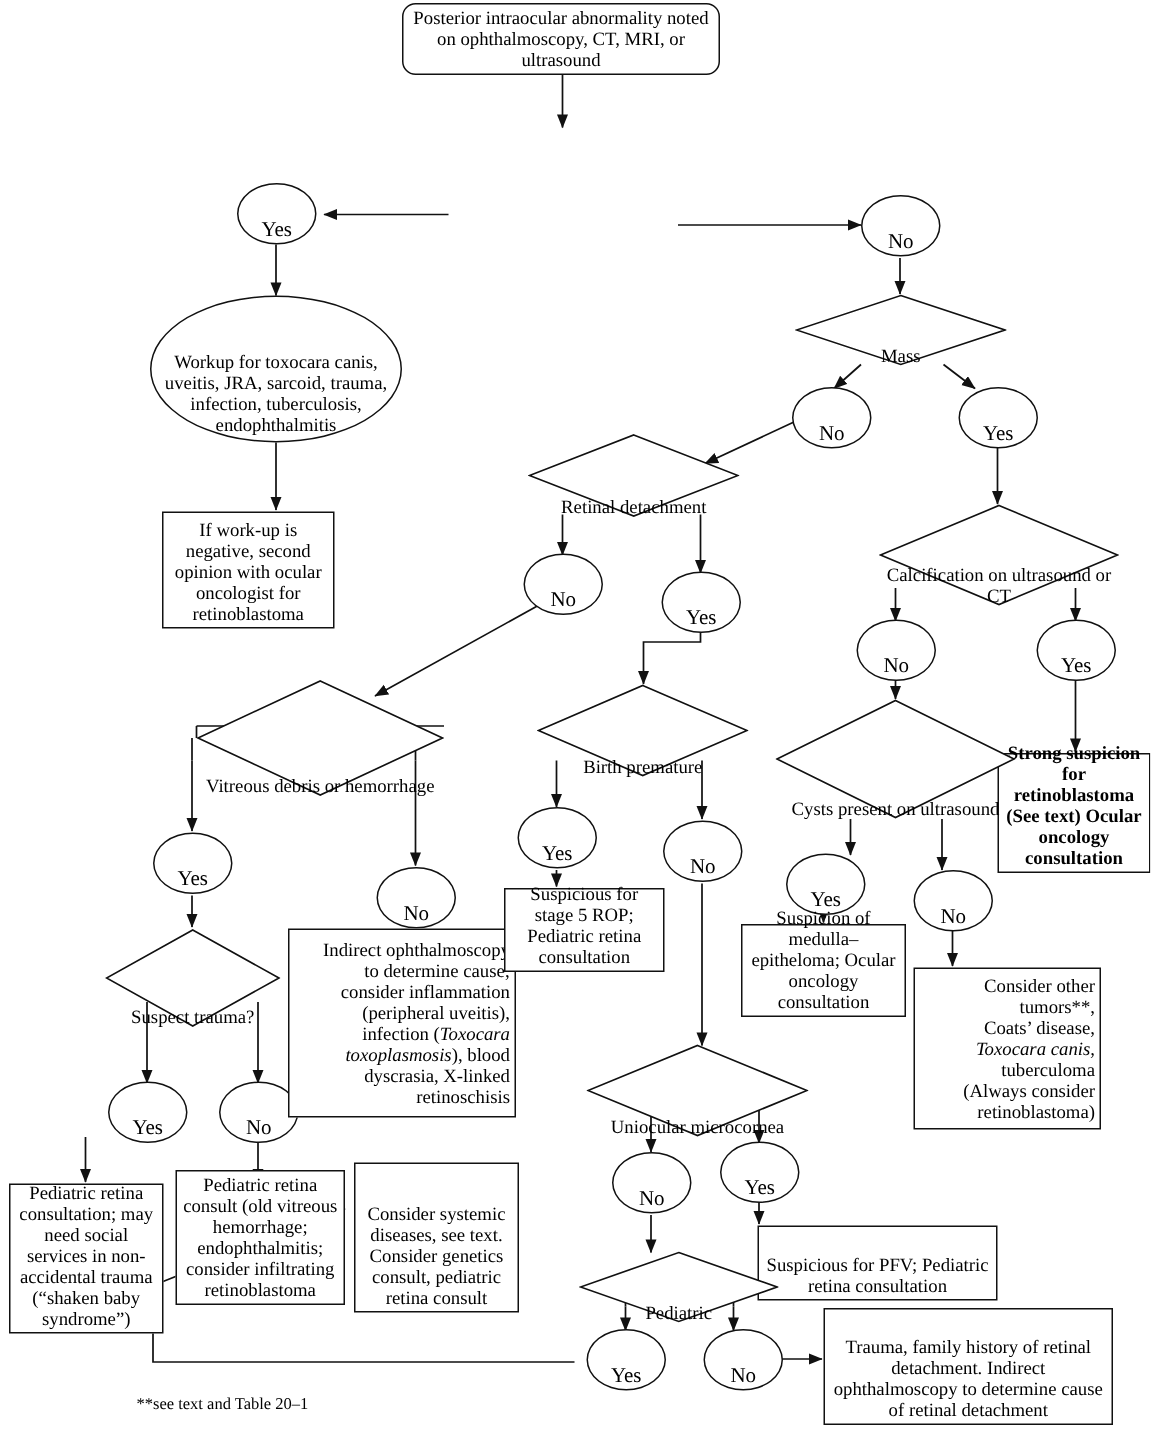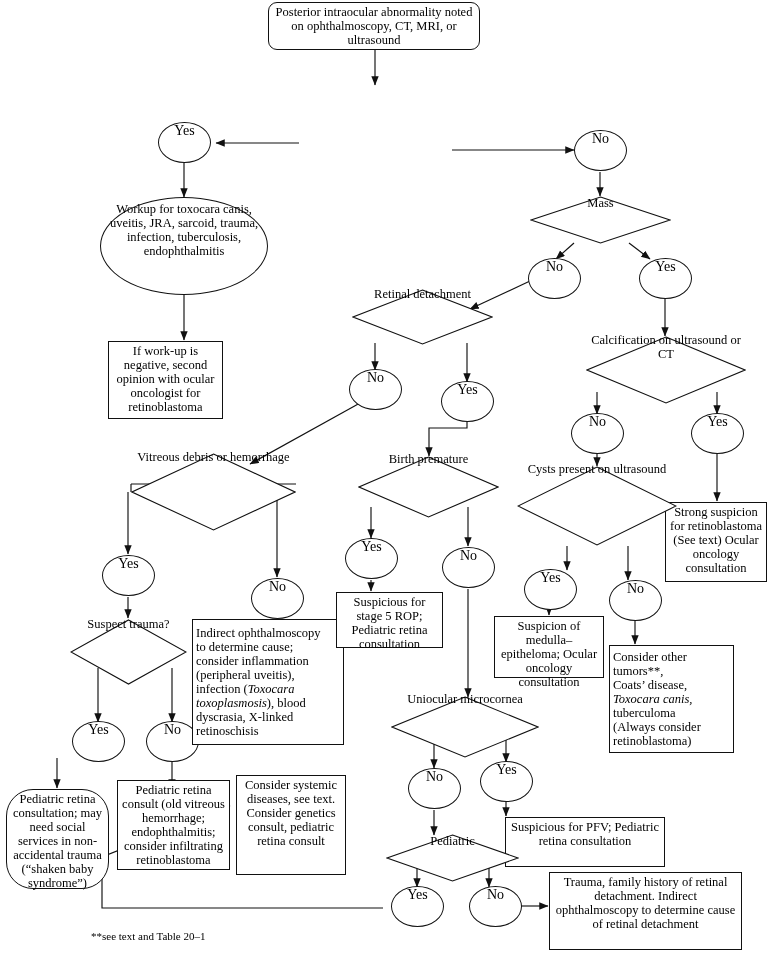--- a/index.html
+++ b/index.html
@@ -1,19 +1,19 @@
 <!DOCTYPE html>
 <html><head>
 <meta charset="utf-8">
 <style>
   html,body{margin:0;padding:0;background:#fff;}
   #page{position:relative;width:767px;height:955px;background:#fff;
         font-family:"Liberation Serif","DejaVu Serif",serif;color:#000;overflow:hidden;}
   #wires{position:absolute;left:0;top:0;width:767px;height:955px;}
-  .node{position:absolute;box-sizing:border-box;display:flex;align-items:flex-start;
+  .node{position:absolute;box-sizing:border-box;display:flex;align-items:flex-end;
         justify-content:center;text-align:center;background:#fff;line-height:1.12;}
   .rect{border:1px solid #111;font-size:12.5px;padding:2px 3px;}
   .round{border:1px solid #111;border-radius:9px;font-size:12.5px;padding:2px 4px;}
   .ell{border:1px solid #111;border-radius:50%;font-size:14px;}
   .big-ell{border:1px solid #111;border-radius:50%;font-size:12.5px;padding:4px 8px;}
   .dia{background:transparent;}
   .dia .dshape{position:absolute;left:0;top:0;width:100%;height:100%;}
   .dia .dtext{position:relative;font-size:12.5px;text-align:center;width:100%;
               line-height:1.12;z-index:2;}
   .note{position:absolute;font-size:11px;}
@@ -144,21 +144,21 @@
     <div class="dtext" style="margin-top:-3px;">Calcification on ultrasound or CT</div>
   </div>
 
   <div class="node ell" style="left:571px;top:413px;width:53px;height:41px;">
     <span>No</span>
   </div>
   <div class="node ell" style="left:691px;top:413px;width:53px;height:41px;">
     <span>Yes</span>
   </div>
 
-  <div class="node rect" style="left:665px;top:502px;width:102px;height:80px;">
+  <div class="node rect" style="left:665px;top:502px;width:102px;height:80px;font-weight:bold;">
     <span>Strong suspicion for retinoblastoma (See text) Ocular oncology consultation</span>
   </div>
 
   <div class="node dia" style="left:517px;top:466px;width:160px;height:80px;">
     <svg class="dshape" viewBox="0 0 160 80" preserveAspectRatio="none">
       <polygon points="80,1 159,40 80,79 1,40" fill="#fff" stroke="#111" stroke-width="1.1"></polygon>
     </svg>
     <div class="dtext" style="margin-top:-4px;">Cysts present on ultrasound</div>
   </div>
 
@@ -204,21 +204,21 @@
     <div class="dtext" style="margin-top:-2px;">Suspect trauma?</div>
   </div>
 
   <div class="node ell" style="left:72px;top:721px;width:53px;height:41px;">
     <span>Yes</span>
   </div>
   <div class="node ell" style="left:146px;top:721px;width:53px;height:41px;">
     <span>No</span>
   </div>
 
-  <div class="node rect" style="left:6px;top:789px;width:103px;height:100px;border-radius:27px;">
+  <div class="node rect" style="left:6px;top:789px;width:103px;height:100px;">
     <span>Pediatric retina consultation; may need social services in non-accidental trauma (“shaken baby syndrome”)</span>
   </div>
 
   <div class="node rect" style="left:117px;top:780px;width:113px;height:90px;">
     <span>Pediatric retina consult (old vitreous hemorrhage; endophthalmitis; consider infiltrating retinoblastoma</span>
   </div>
 
   <div class="node rect" style="left:192px;top:619px;width:152px;height:126px;flex-direction:column;justify-content:center;">
     <span>Indirect ophthalmoscopy</span>
     <span>to determine cause;</span>

